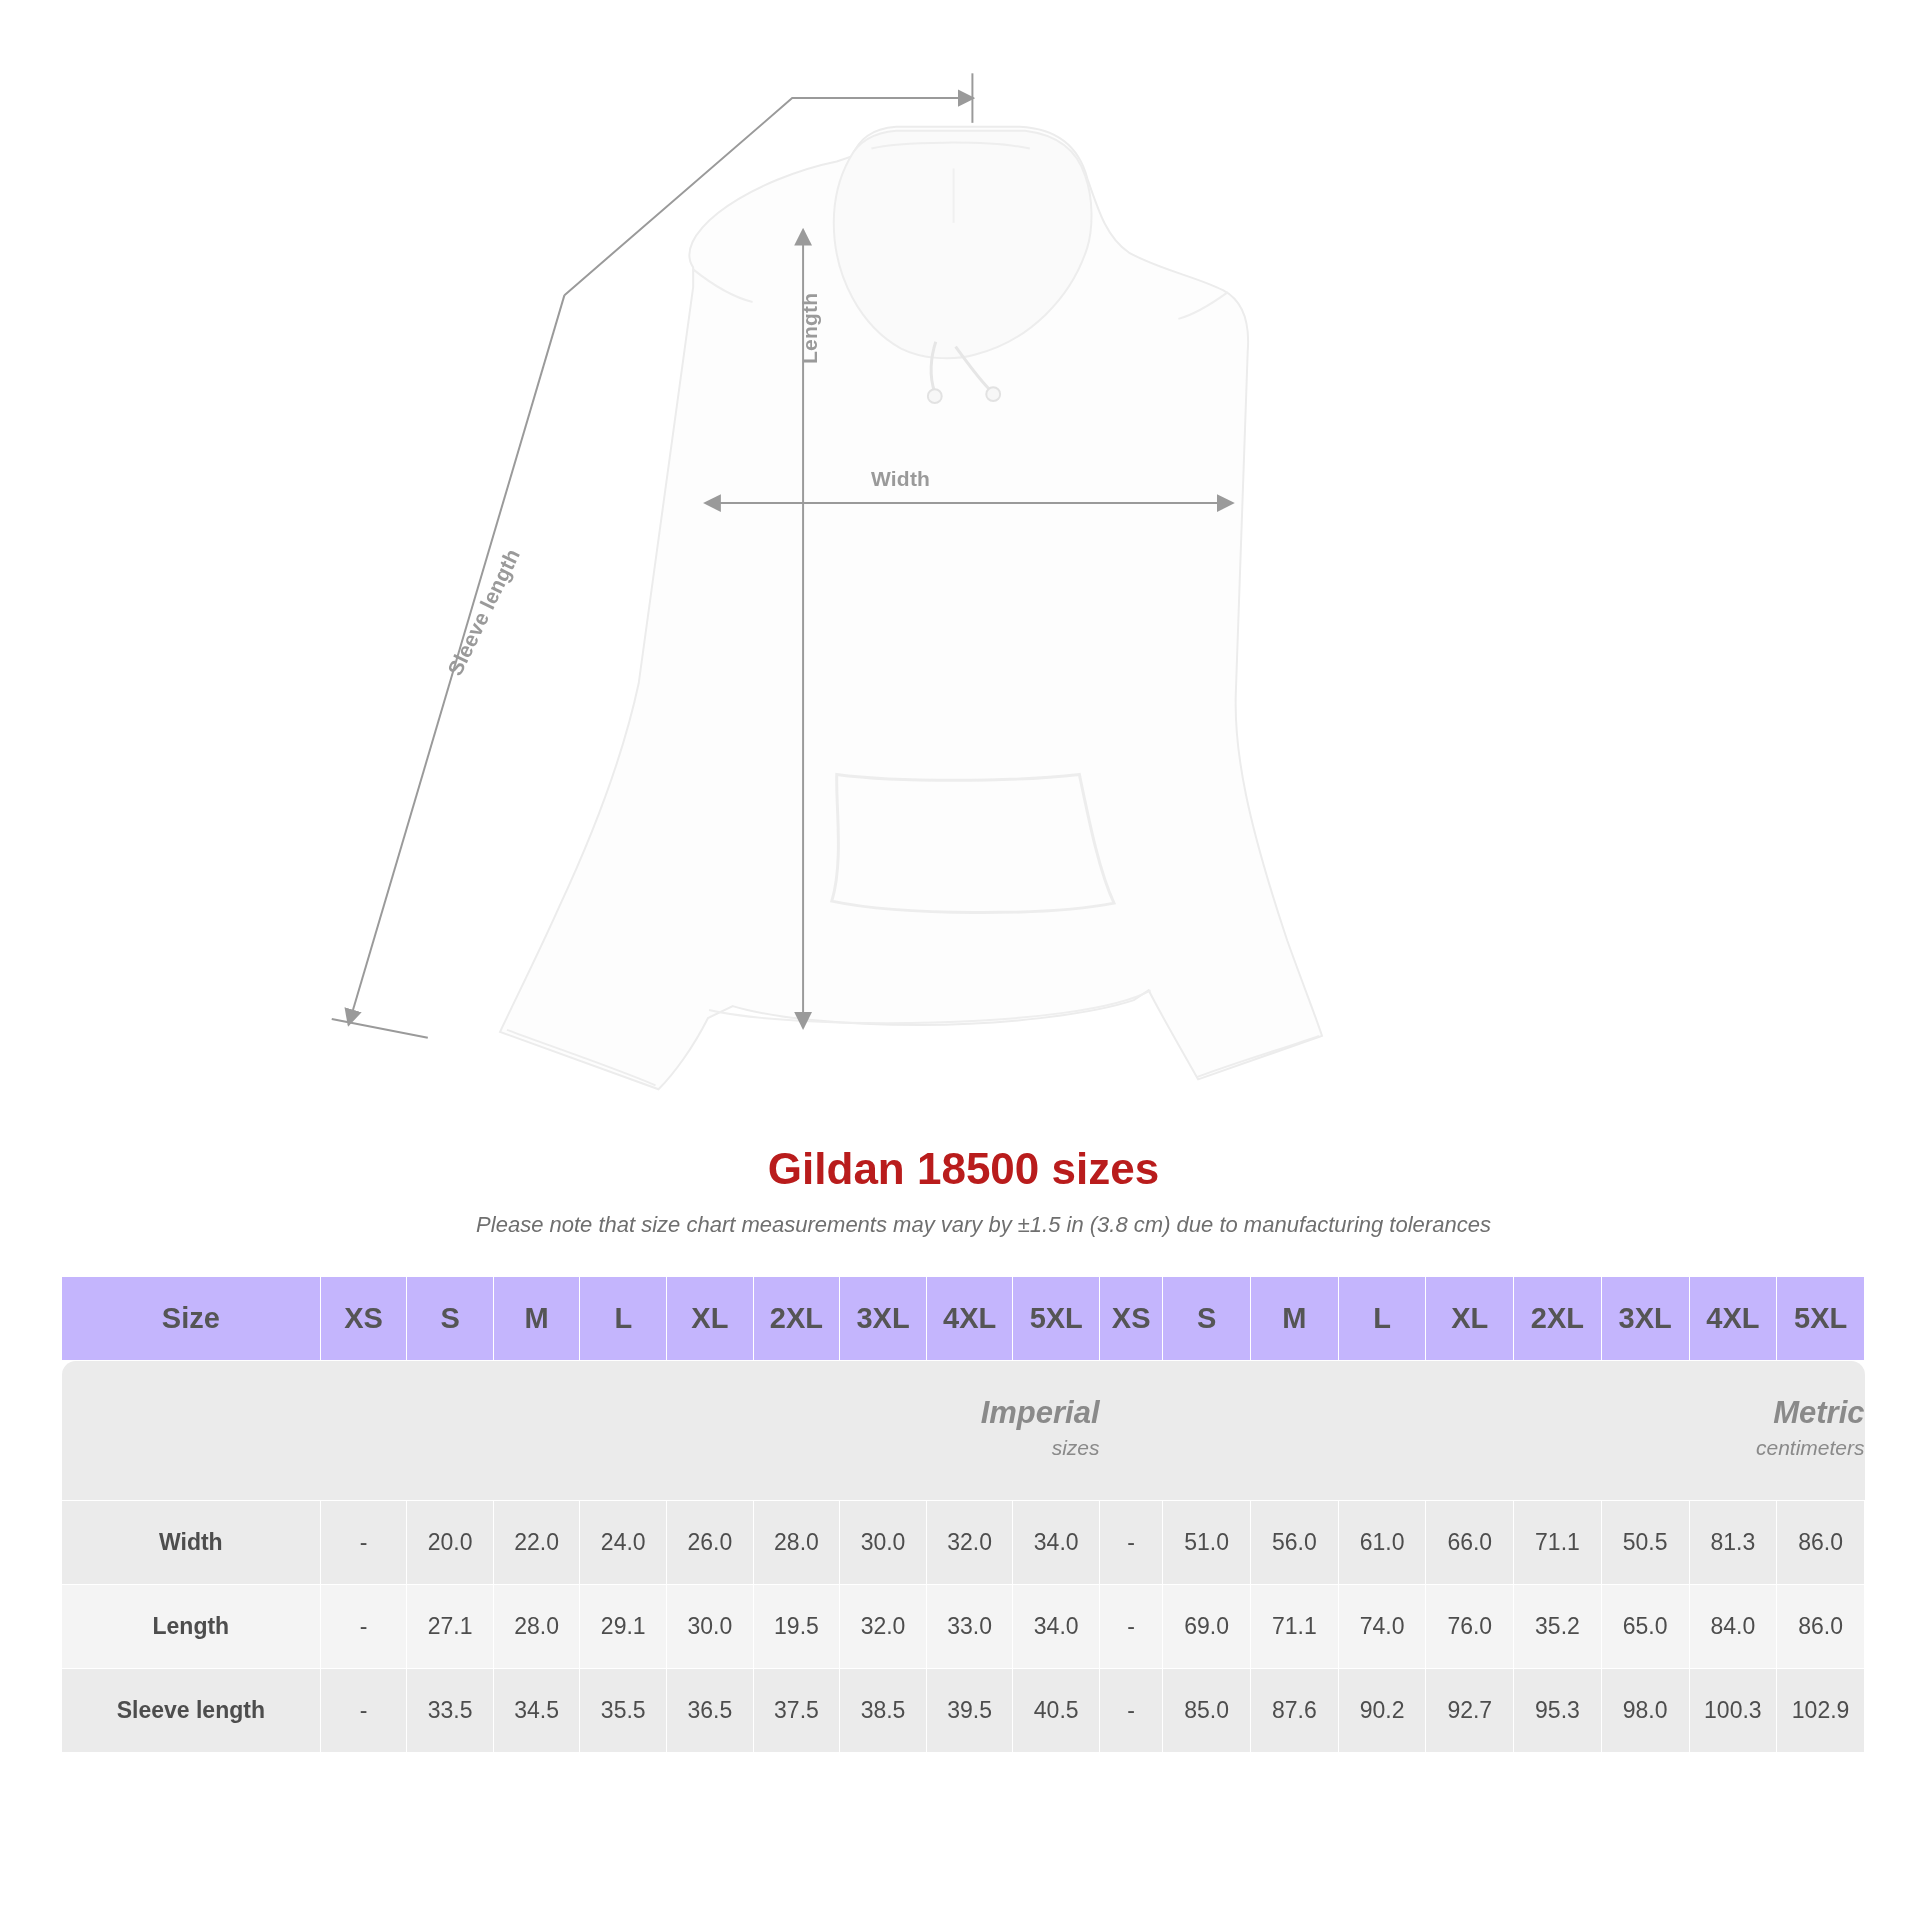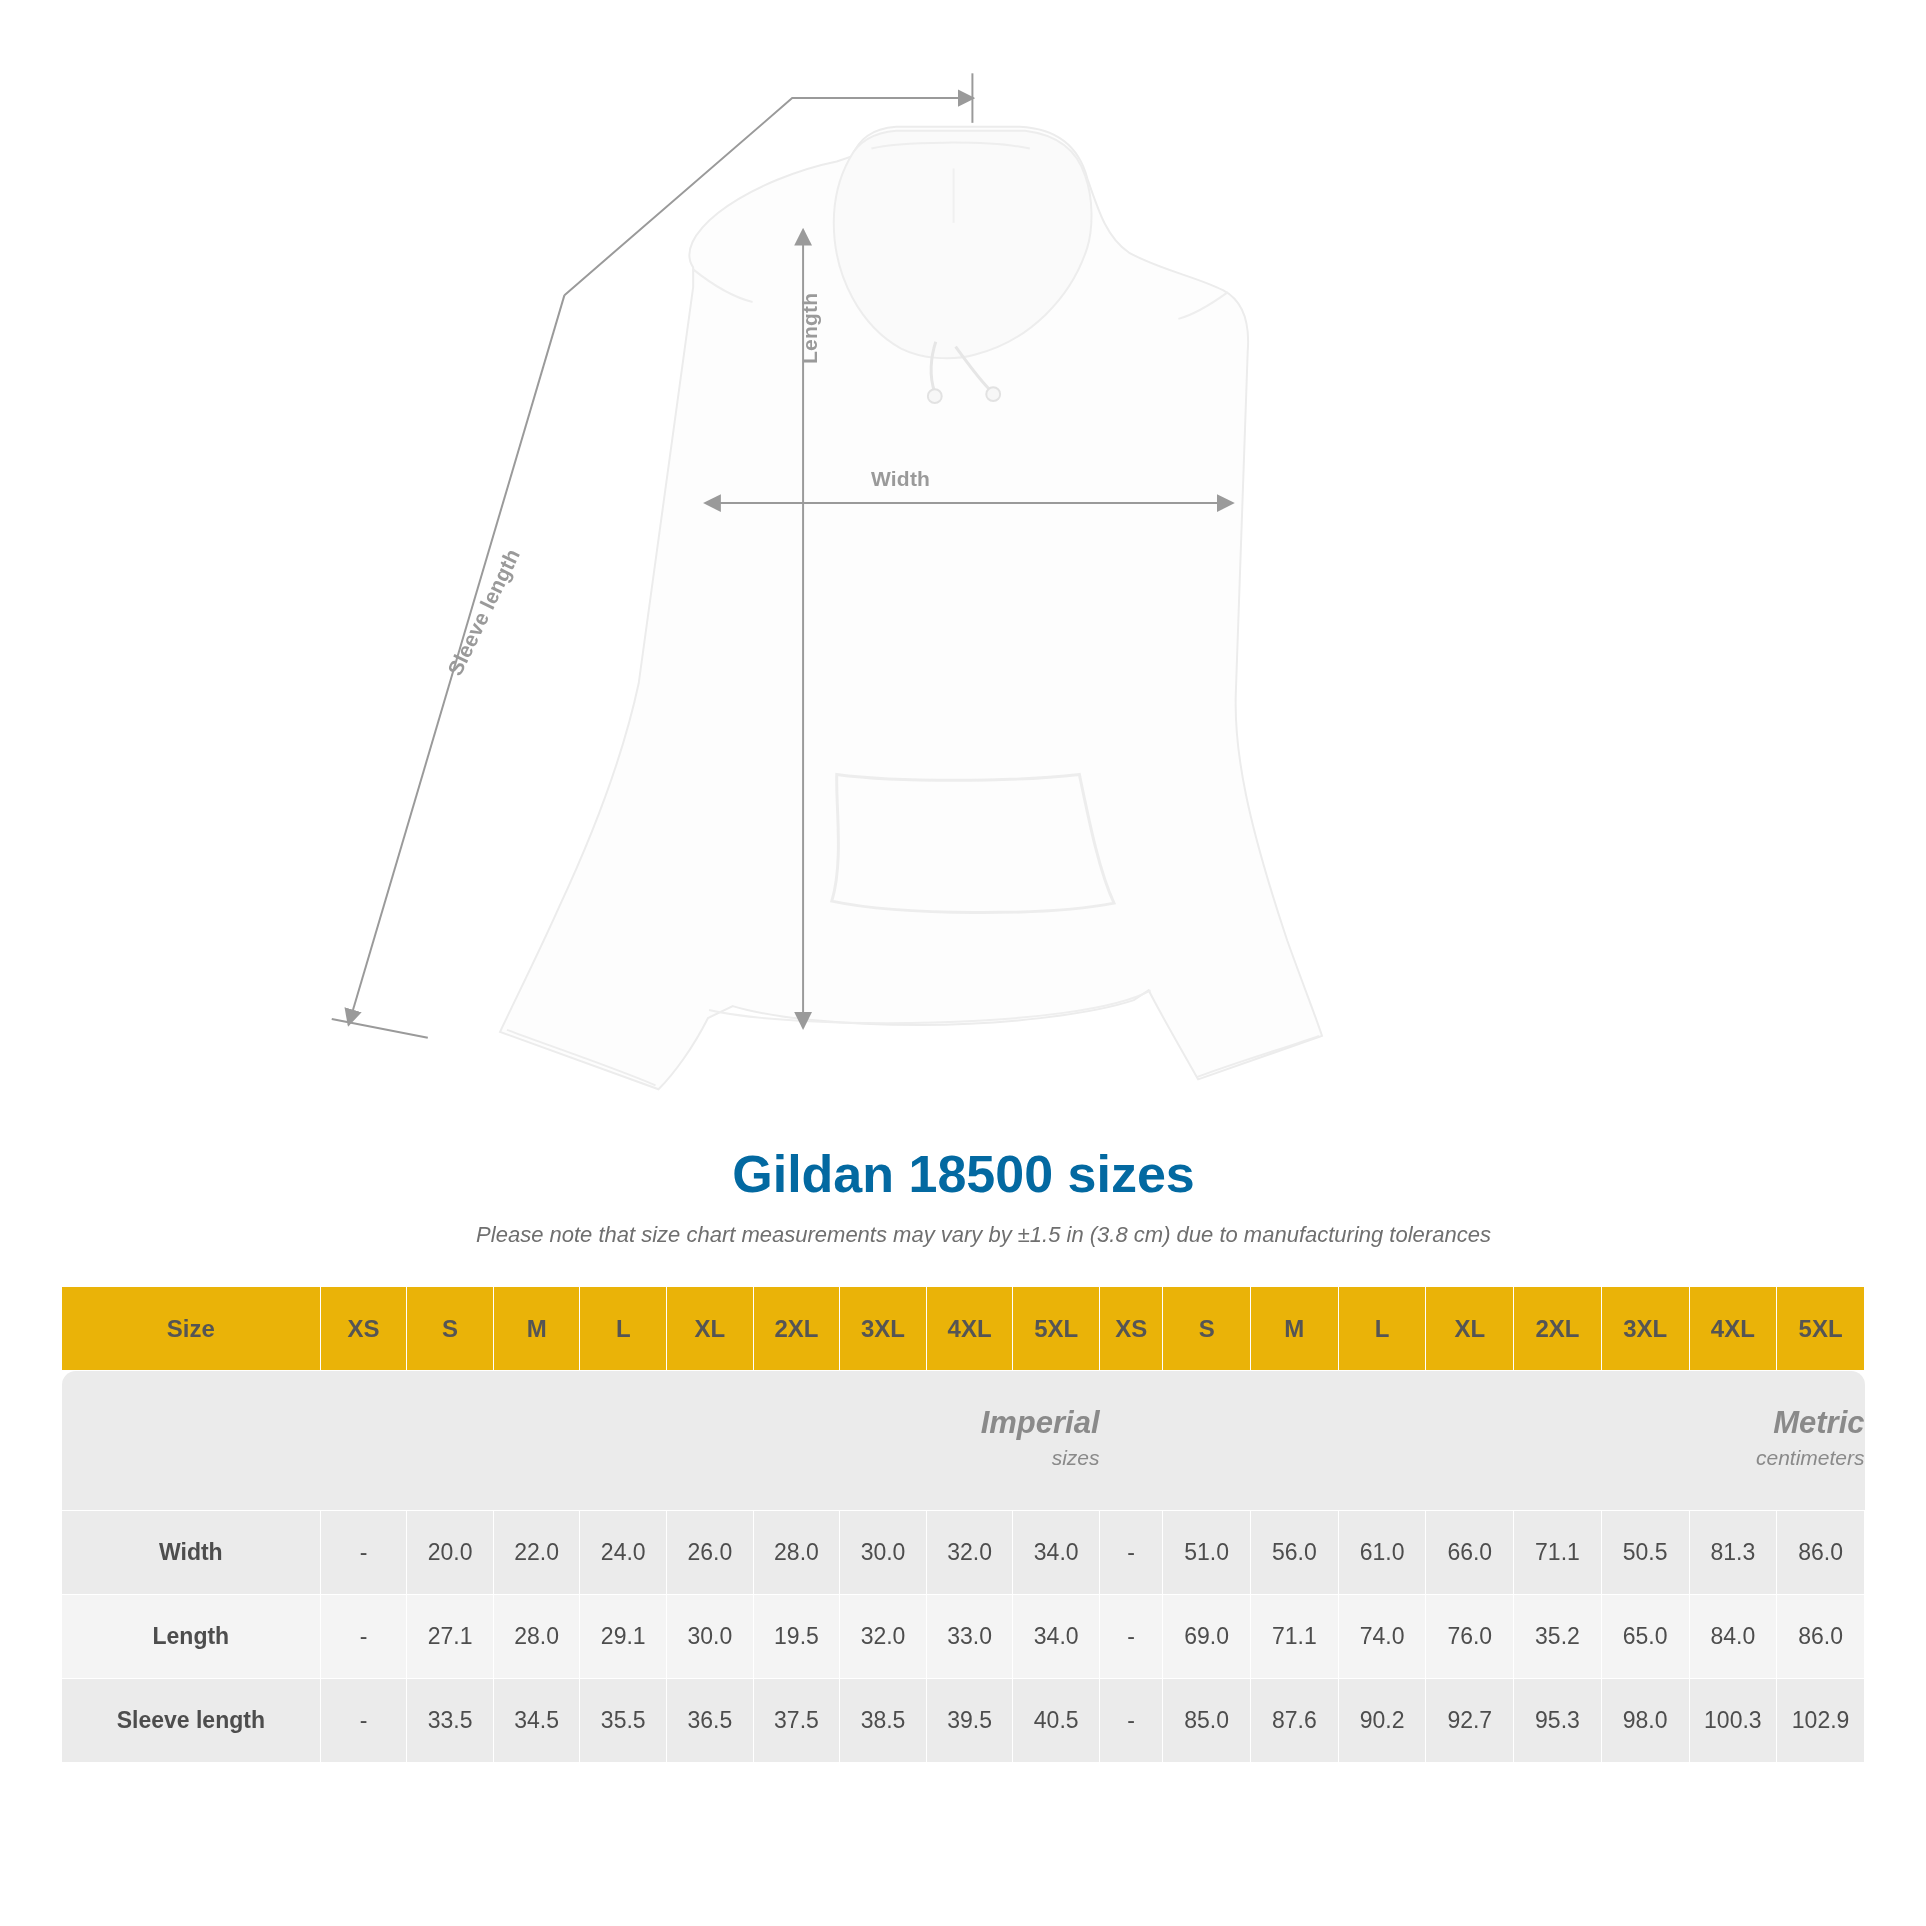--- a/index.html
+++ b/index.html
@@ -56,23 +56,23 @@
     transform: rotate(-64deg);
     transform-origin: left top;
   }
 
   
   .title-block {
     text-align: center;
     margin-top: 20px;
   }
   .chart-title {
-    font-size: 52px;
-    font-weight: bold;
-    color: #0369a1;
+    font-size: 44px;
+    font-weight: bold;
+    color: #b91c1c;
     margin: 0 0 18px 0;
   }
   .chart-note {
     font-size: 22px;
     font-style: italic;
     color: #6f6f6f;
     margin: 8px;
     padding-left: 40px;
   }
 
@@ -110,23 +110,23 @@
   table.size-table th,
   table.size-table td {
     border: 1px solid #ffffff;
     text-align: center;
     font-size: 23px;
     color: #4d4d4d;
     padding: 0;
     height: 83px;
   }
   table.size-table thead.head-row th {
-    background: #eab308;
-    font-weight: bold;
-    font-size: 24px;
+    background: #c4b5fd;
+    font-weight: bold;
+    font-size: 29px;
     color: #555555;
   }
   table.size-table tbody tr.data-row td {
     background: #f4f4f4;
   }
   table.size-table tbody tr.data-row.alt td {
     background: #ebebeb;
   }
   td.row-header, th.row-header {
     font-weight: bold;

